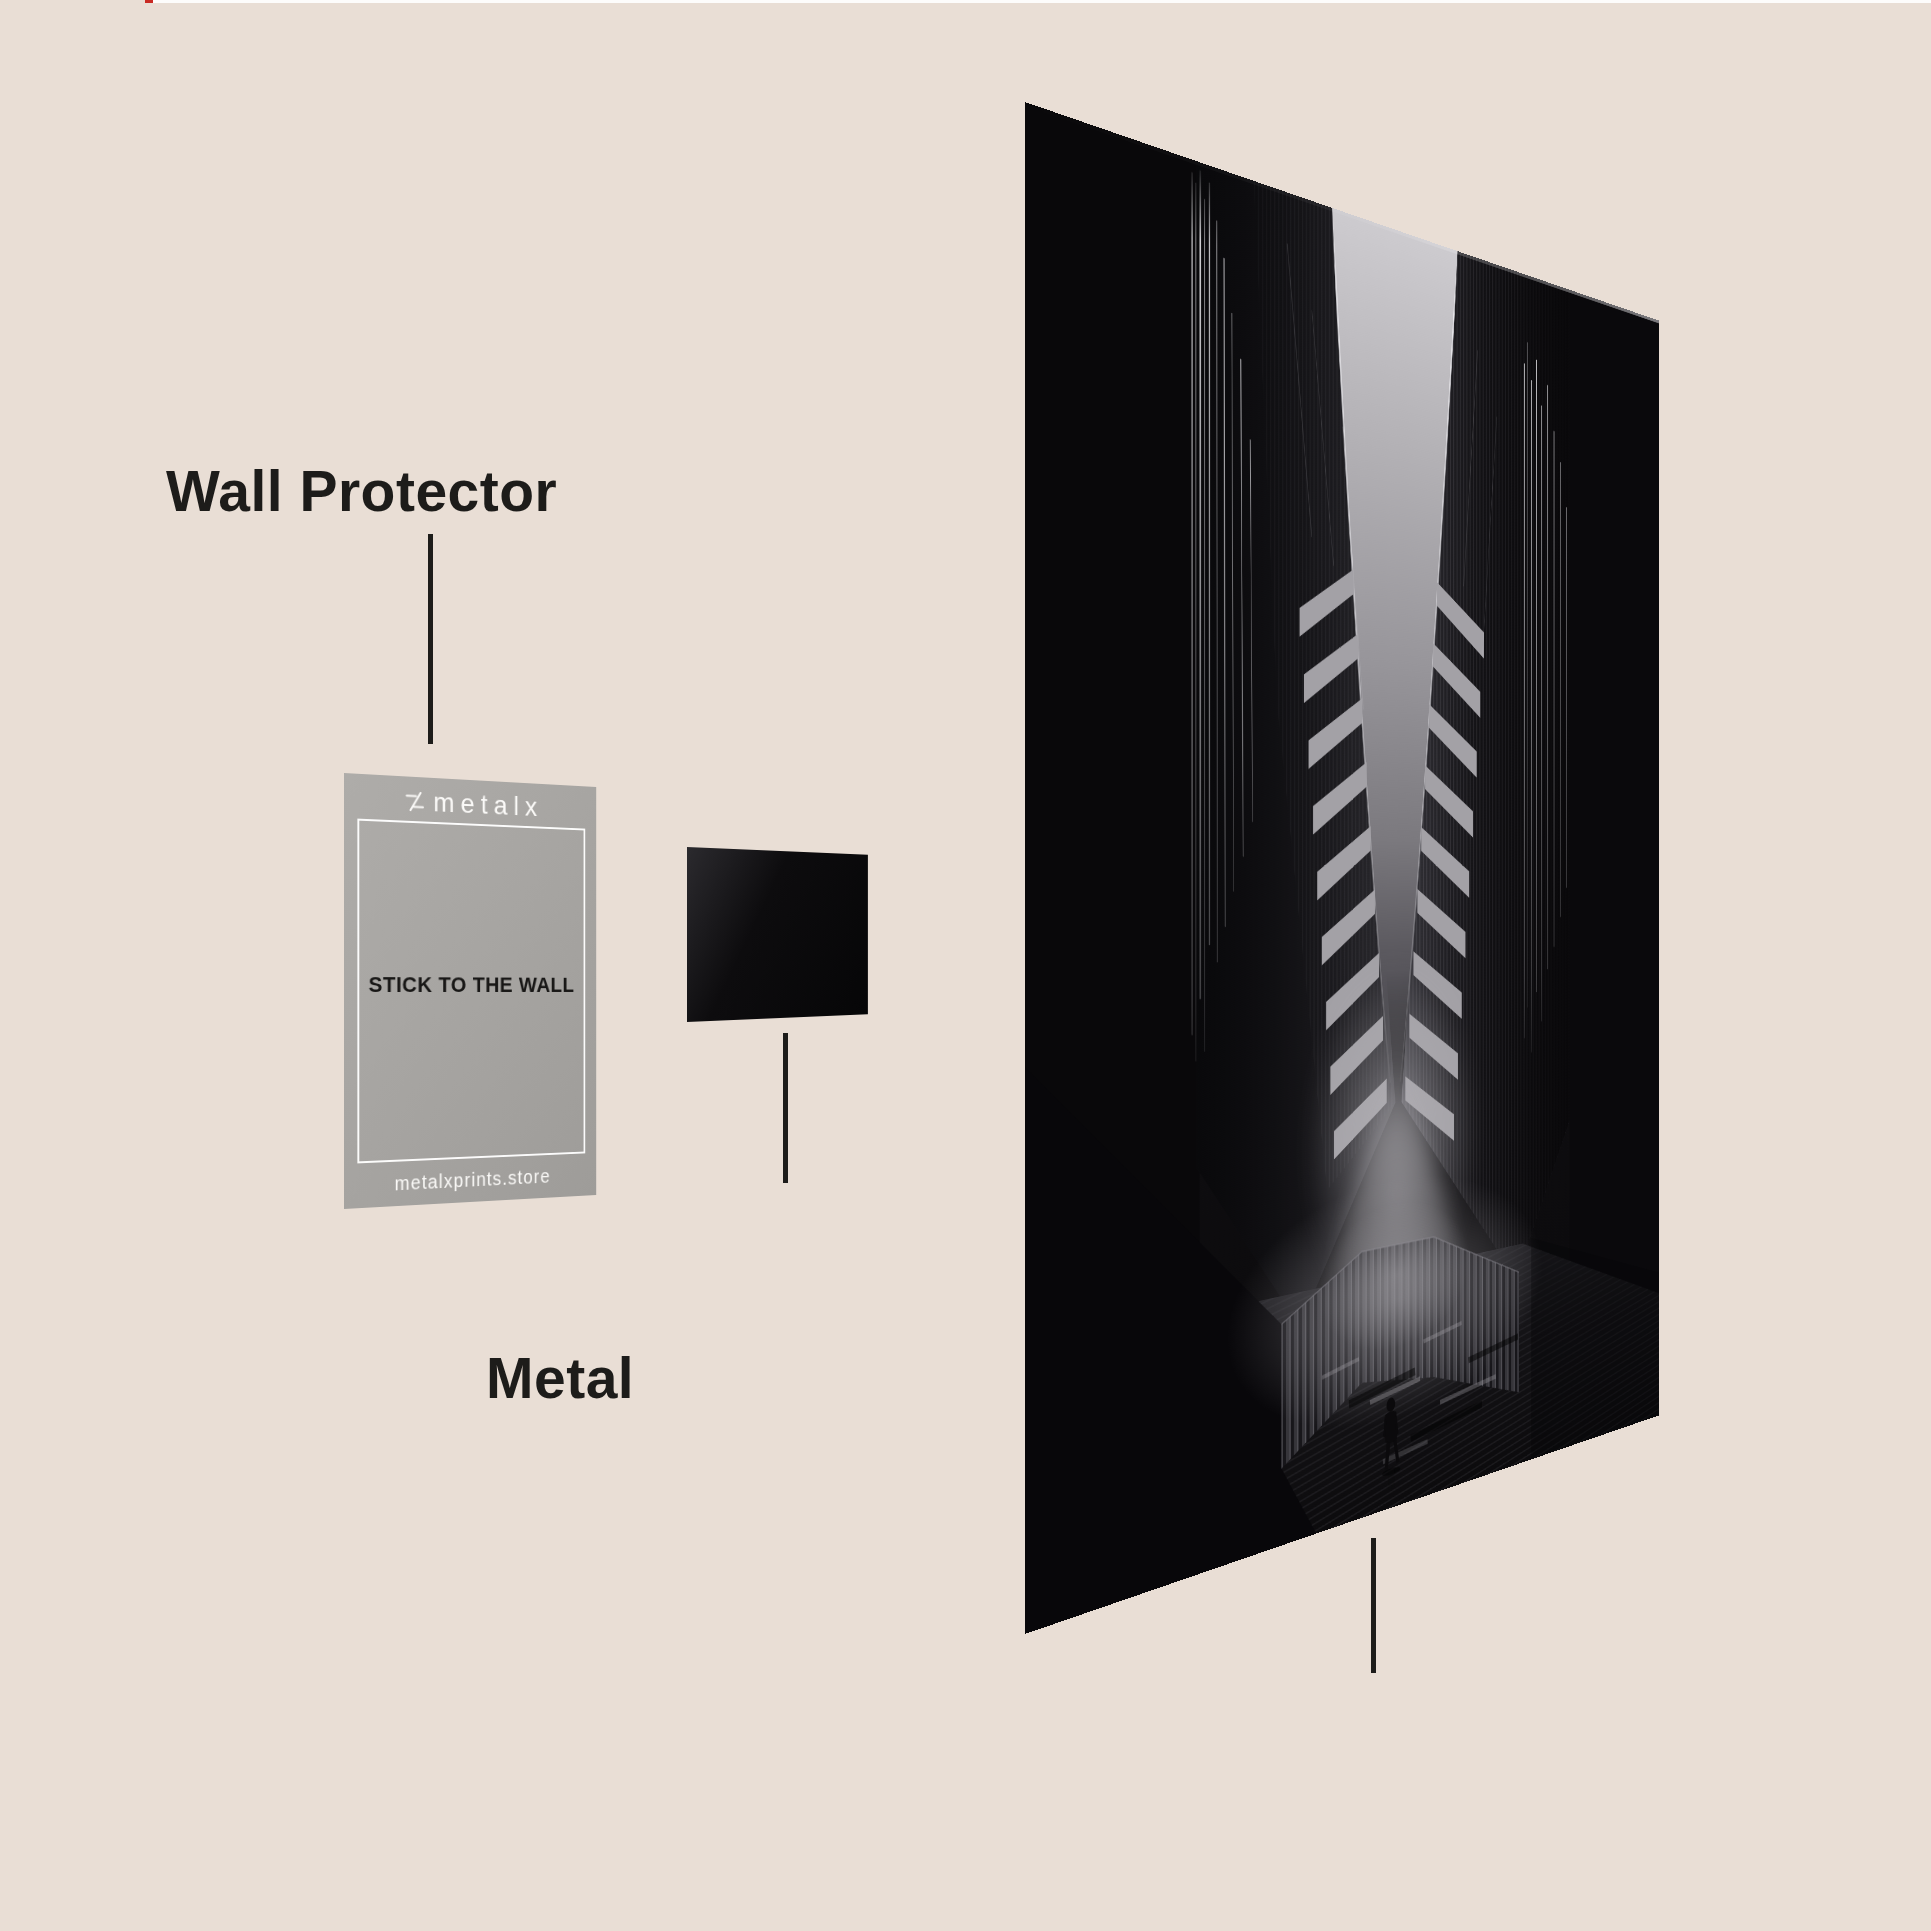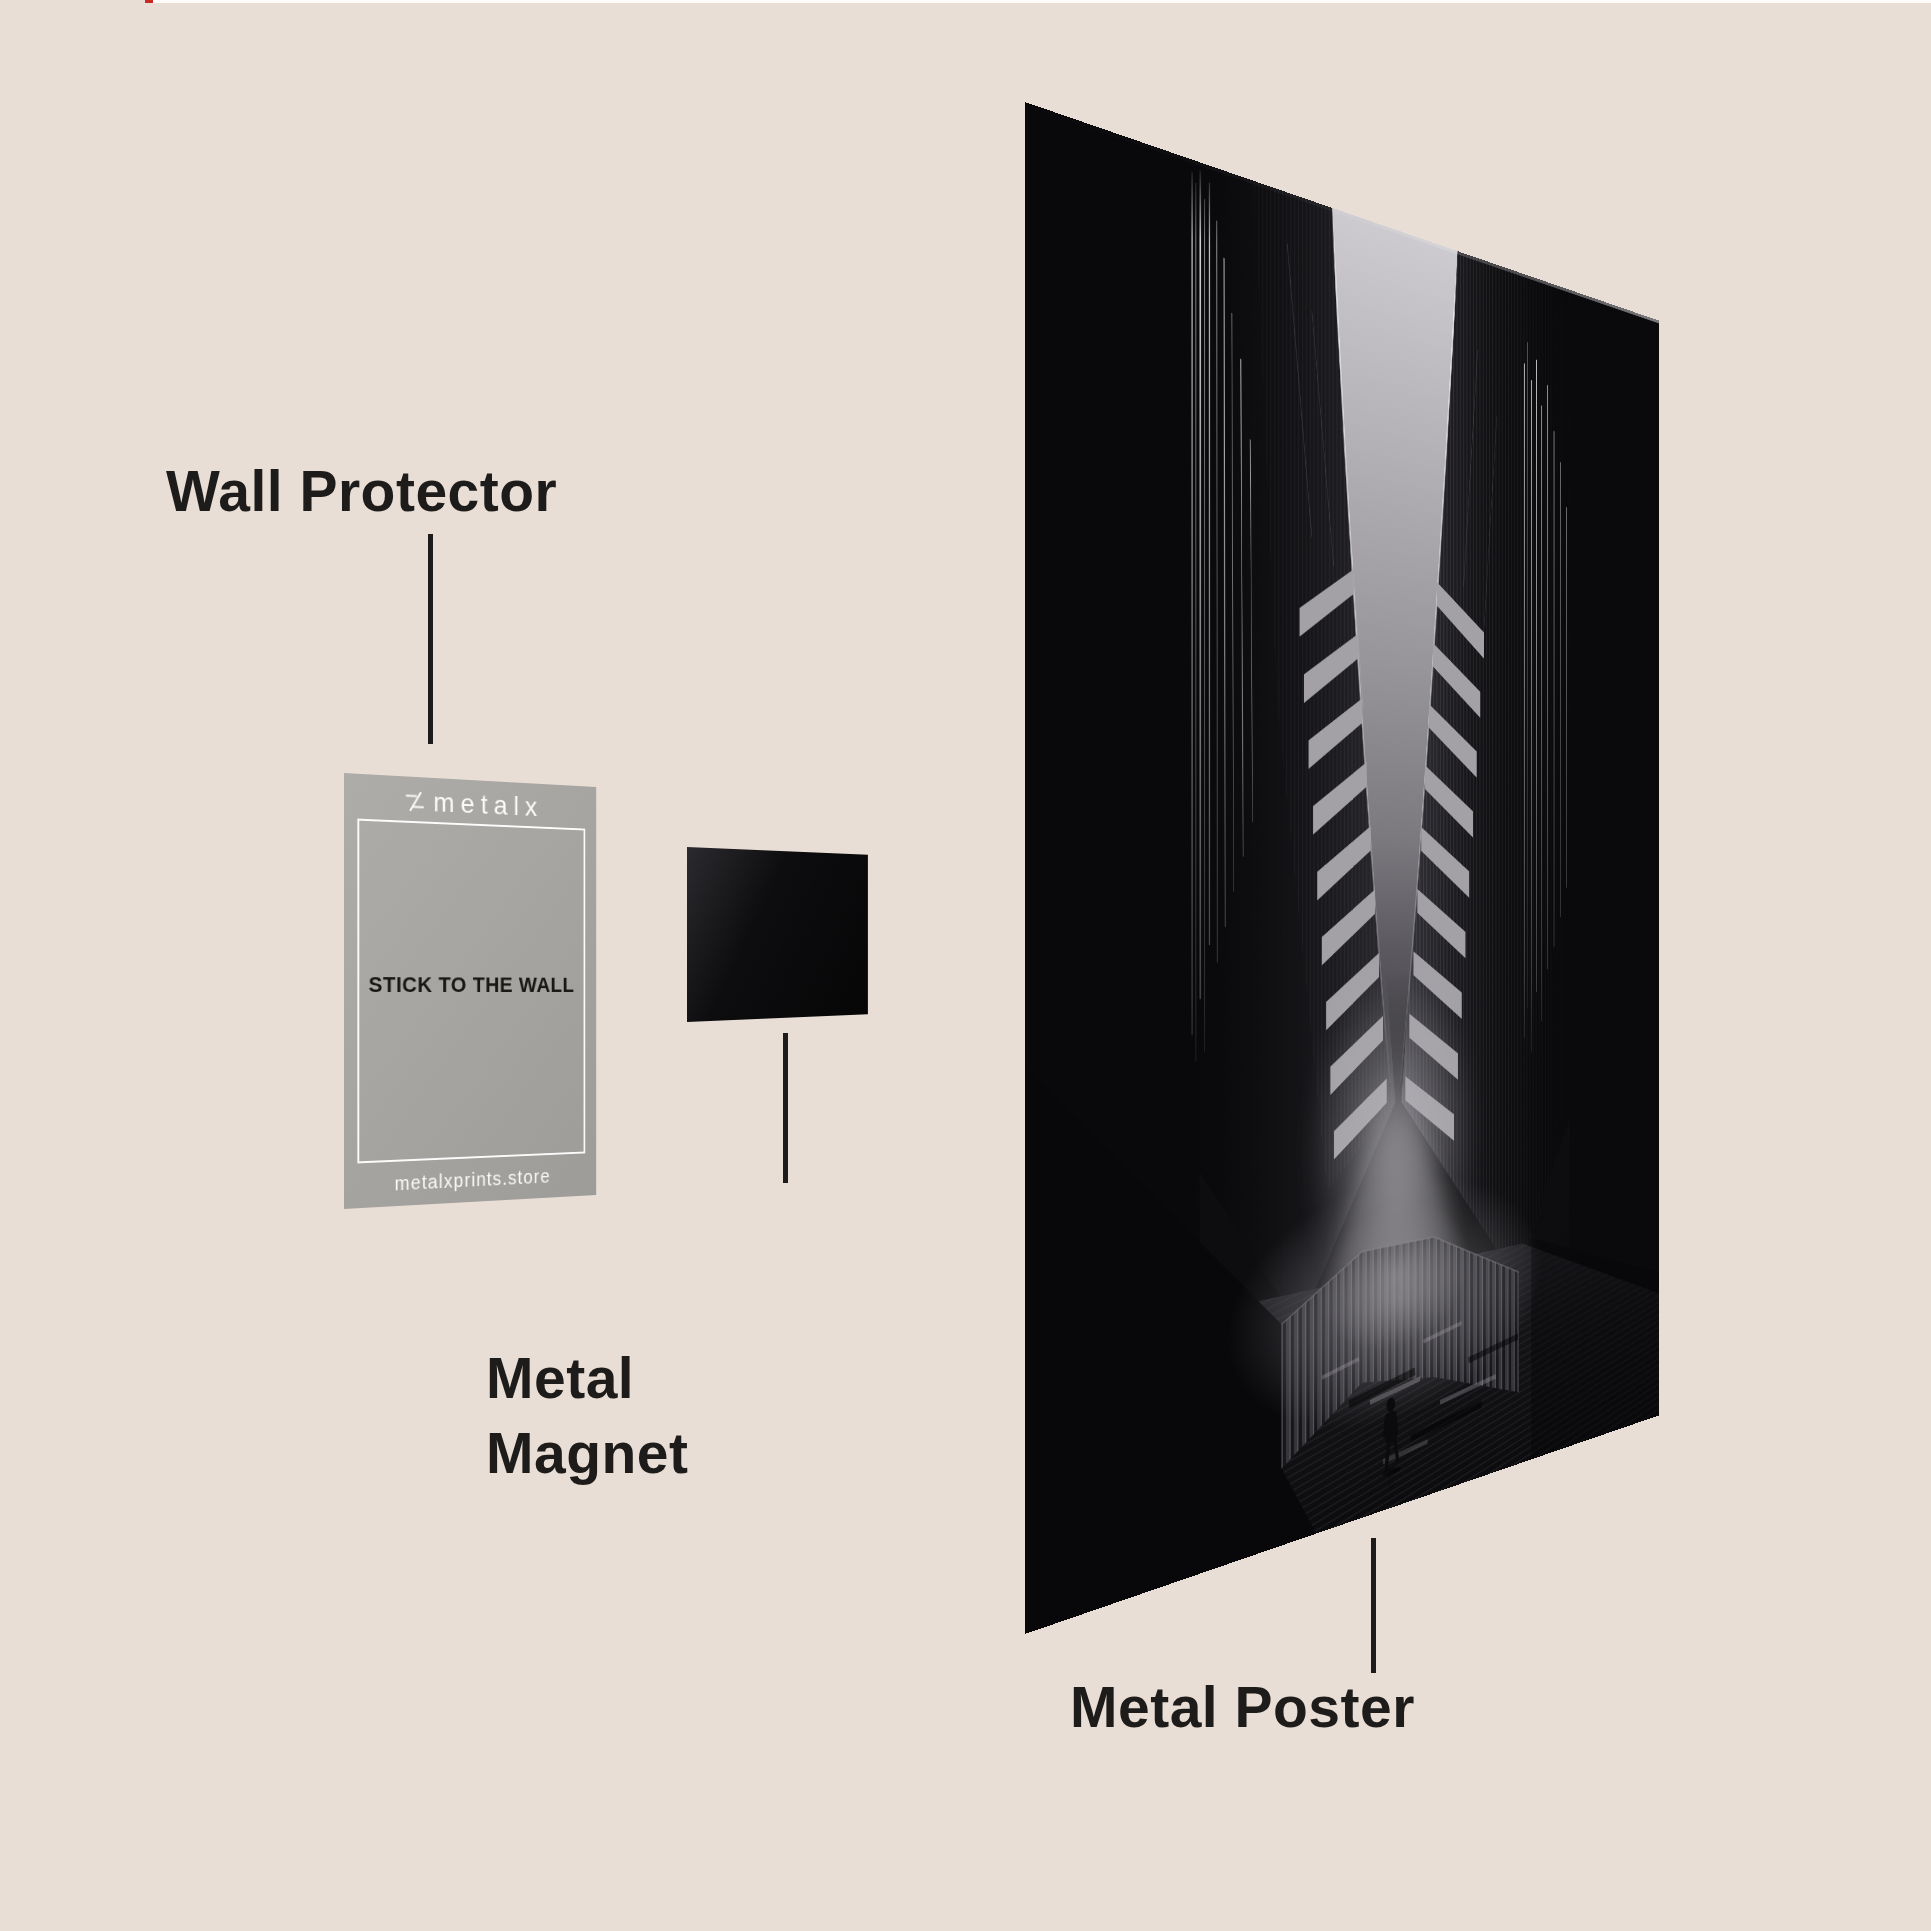--- a/index.html
+++ b/index.html
@@ -87,21 +87,20 @@
     </div>
     <div class="card-frame"></div>
     <div class="card-center">STICK TO THE WALL</div>
     <div class="card-url">metalxprints.store</div>
   </div>
 
   <div class="magnet"></div>
   <div class="leader" style="left:783px;top:1033px;height:150px;"></div>
   <div class="label" style="left:486px;top:1341px;">
     <span>Metal</span><br>
-    <span>Magnet</span>
   </div>
 
   <div class="poster">
     <svg viewBox="0 0 1218 1587" preserveAspectRatio="none">
       <defs>
         <linearGradient id="pg-bg" x1="0" y1="0" x2="0" y2="1">
           <stop offset="0" stop-color="#1b1a1d"></stop>
           <stop offset="0.35" stop-color="#121114"></stop>
           <stop offset="1" stop-color="#0a090b"></stop>
         </linearGradient>
@@ -294,16 +293,15 @@
         <path d="M606,1504 L612,1534 L618,1533 L612,1505 Z"></path>
       </g>
       <ellipse cx="602" cy="1542" rx="18" ry="4" fill="#000000" opacity="0.45"></ellipse>
       <rect x="596" y="1540" width="12" height="24" fill="#0b0a0c" opacity="0.25"></rect>
 
       <rect width="1218" height="4" fill="url(#pg-topedge)"></rect>
     </svg>
   </div>
 
   <div class="leader" style="left:1371px;top:1538px;height:135px;"></div>
-  <div class="label" style="left:1070px;top:1670px;">Metal Poster</div>
 
 </div>
 
 
 </body></html>

